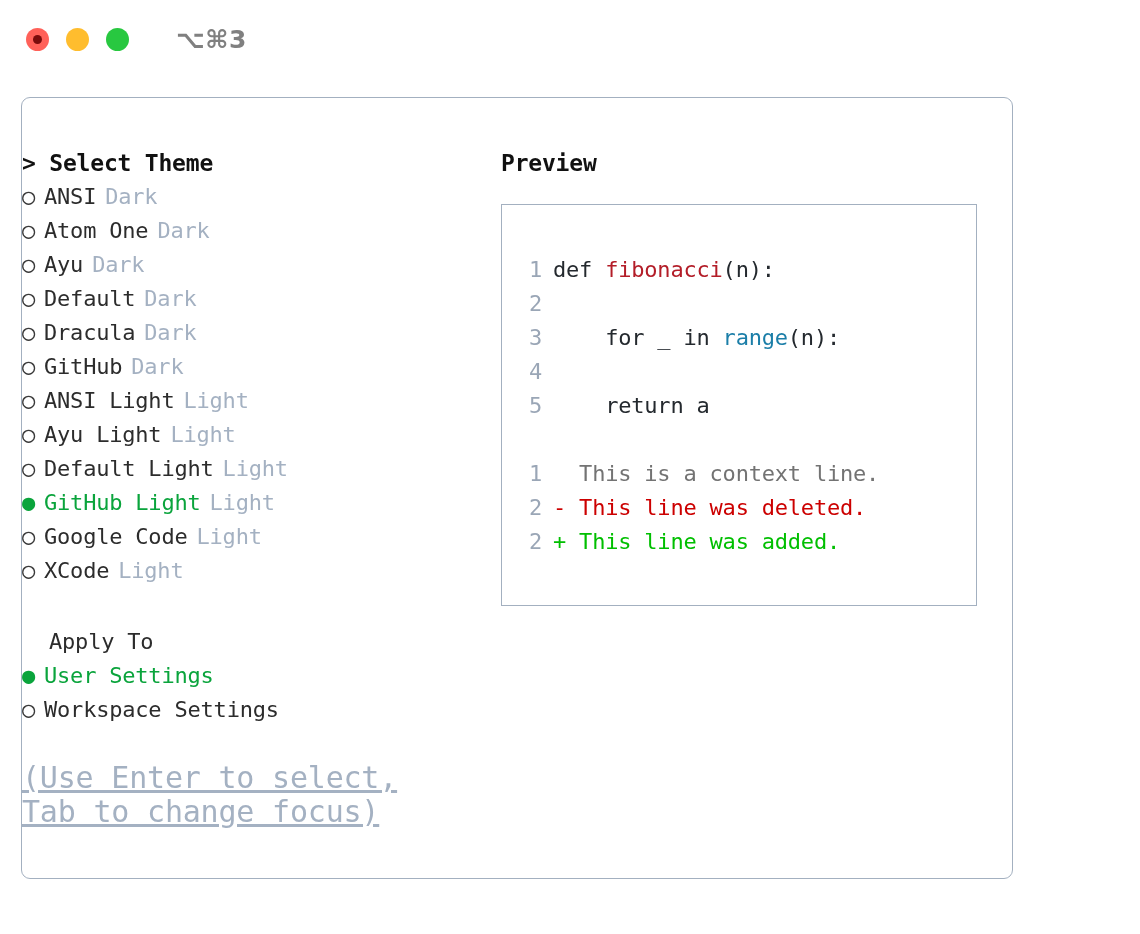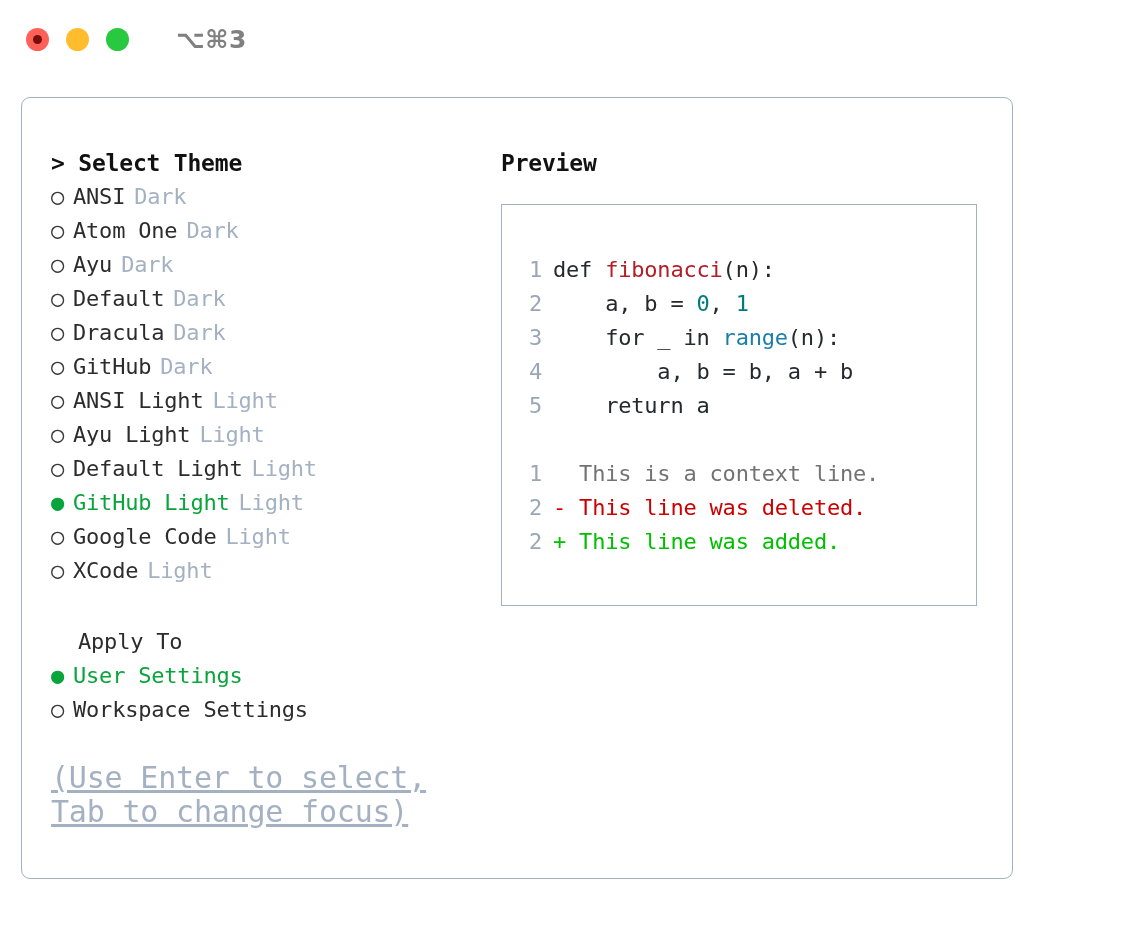--- a/index.html
+++ b/index.html
@@ -82,21 +82,21 @@
   .panel-inner {
     position: absolute;
     left: 0; top: 0;
     width: 100%;
     height: 100%;
   }
 
   
   .left-col {
     position: absolute;
-    left: 29px;
+    left: 0;
     top: 48px;
     width: 460px;
   }
 
   .heading {
     font-size: 23px;
     font-weight: 700;
     color: #111111;
     line-height: 34px;
     white-space: pre;
@@ -250,23 +250,23 @@
 
         <div class="hint">(Use Enter to select, Tab to change focus)</div>
       </div>
 
       <div class="right-col">
         <div class="preview-title">Preview</div>
 
         <div class="preview-box">
           <div id="code-sample">
               <div class="code-line"><span class="lineno">1</span><span class="code-text"><span class="tok-plain">def </span><span class="tok-fn">fibonacci</span><span class="tok-plain">(n):</span></span></div>
-              <div class="code-line"><span class="lineno">2</span><span class="code-text"><span class="tok-plain">    a, b = </span><span class="tok-num">0</span><span class="tok-plain">, </span><span class="tok-num">1</span></span></div>
+              <div class="code-line"><span class="lineno">2</span></div>
               <div class="code-line"><span class="lineno">3</span><span class="code-text"><span class="tok-plain">    for _ in </span><span class="tok-call">range</span><span class="tok-plain">(n):</span></span></div>
-              <div class="code-line"><span class="lineno">4</span><span class="code-text"><span class="tok-plain">        a, b = b, a + b</span></span></div>
+              <div class="code-line"><span class="lineno">4</span></div>
               <div class="code-line"><span class="lineno">5</span><span class="code-text"><span class="tok-plain">    return a</span></span></div>
             </div>
           <div class="blank-line"></div>
           <div id="diff-sample">
               <div class="code-line"><span class="lineno">1</span><span class="diff-ctx">  This is a context line.</span></div>
               <div class="code-line"><span class="lineno">2</span><span class="diff-del">- This line was deleted.</span></div>
               <div class="code-line"><span class="lineno">2</span><span class="diff-add">+ This line was added.</span></div>
             </div>
         </div>
       </div>

